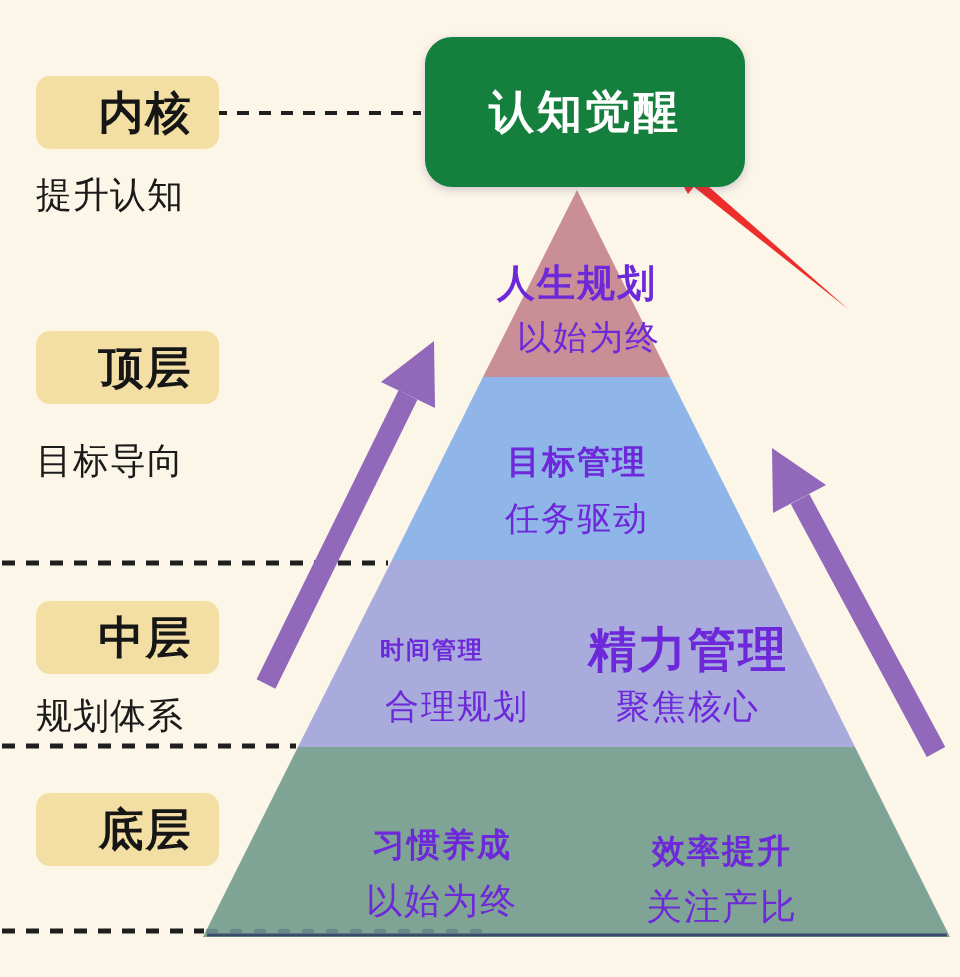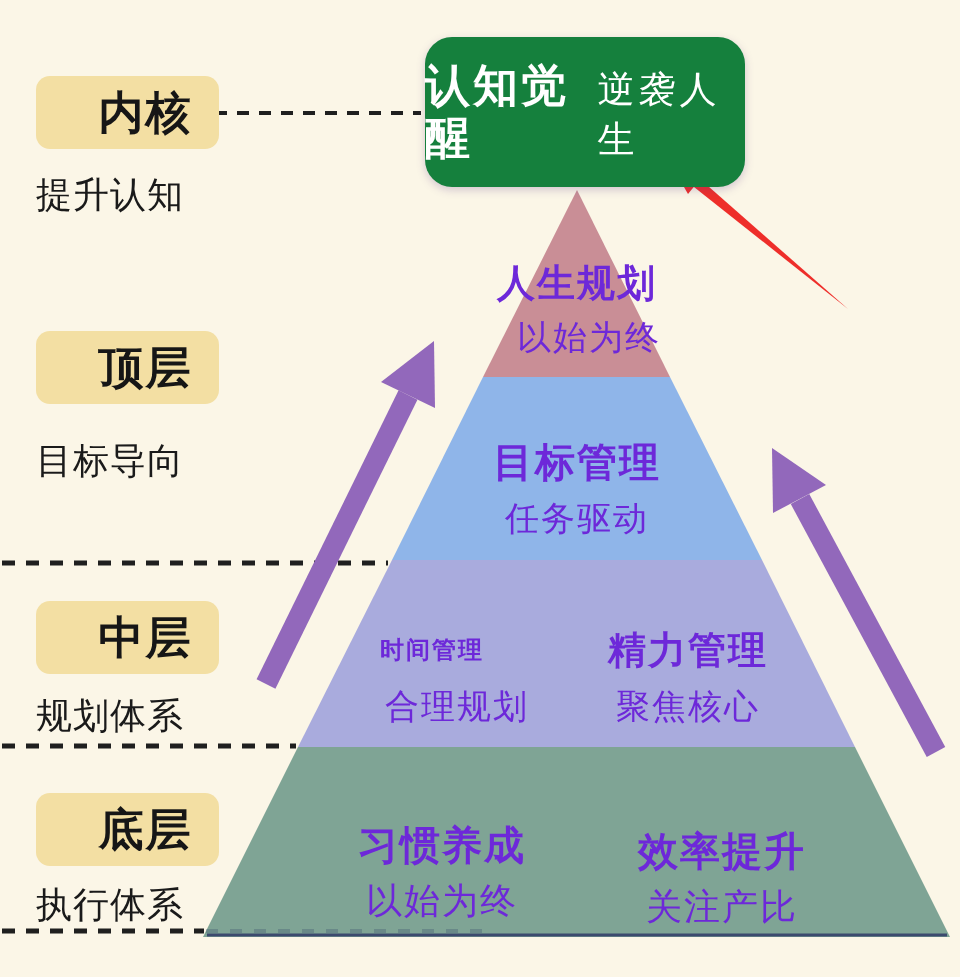--- a/index.html
+++ b/index.html
@@ -29,21 +29,21 @@
   }
   .tag-desc{
     position:absolute;left:4px;width:212px;text-align:center;
     font-size:36px;color:#1a1a1a;letter-spacing:1px;
   }
 
   .pyr-text{
     position:absolute;transform:translate(-50%,-50%);
     white-space:nowrap;color:#6d28d9;text-align:center;
   }
-  .pyr-title{font-size:40px;font-weight:bold;letter-spacing:2px;}
+  .pyr-title{font-size:33px;font-weight:bold;letter-spacing:2px;}
   .pyr-sub{font-size:34px;letter-spacing:2px;}
 </style>
 </head>
 <body>
 
 <div id="stage">
 
   <svg id="shapes" viewBox="0 0 960 977" xmlns="http://www.w3.org/2000/svg">
 
     <line x1="2" y1="563" x2="388" y2="563" stroke="#1f1f1f" stroke-width="5" stroke-dasharray="13 11"></line>
@@ -63,44 +63,42 @@
 
     <line x1="936" y1="752" x2="800" y2="499" stroke="#9268bb" stroke-width="21"></line>
     <polygon points="772,448 826,485 773,513" fill="#9268bb"></polygon>
 
     <polygon points="848,309 700,179 694,187" fill="#ee2e2a"></polygon>
     <polygon points="665,154 706,172 688,194" fill="#ee2e2a"></polygon>
   </svg>
 
   <div class="core-box">
     <div class="core-title">认知觉醒</div>
-    <div class="core-sub">逆袭人生</div>
   </div>
 
   <div class="tag-box" style="top:76px;">内核</div>
   <div class="tag-desc" style="top:171px;">提升认知</div>
 
   <div class="tag-box" style="top:331px;">顶层</div>
   <div class="tag-desc" style="top:437px;">目标导向</div>
 
   <div class="tag-box" style="top:601px;">中层</div>
   <div class="tag-desc" style="top:692px;">规划体系</div>
 
   <div class="tag-box" style="top:793px;">底层</div>
-  <div class="tag-desc" style="top:881px;">执行体系</div>
 
   <div class="pyr-text pyr-title" style="left:577px;top:283px;font-size:38px;">人生规划</div>
   <div class="pyr-text pyr-sub" style="left:577px;top:338px;margin-left:12px;">以始为终</div>
 
   <div class="pyr-text pyr-title" style="left:577px;top:462px;">目标管理</div>
   <div class="pyr-text pyr-sub" style="left:577px;top:519px;">任务驱动</div>
 
   <div class="pyr-text pyr-title" style="left:432px;top:650px;font-size:24px;">时间管理</div>
   <div class="pyr-text pyr-sub" style="left:457px;top:707px;">合理规划</div>
-  <div class="pyr-text pyr-title" style="left:688px;top:650px;font-size:38px;">精力管理</div>
+  <div class="pyr-text pyr-title" style="left:688px;top:650px;font-size:48px;">精力管理</div>
   <div class="pyr-text pyr-sub" style="left:688px;top:707px;">聚焦核心</div>
 
   <div class="pyr-text pyr-title" style="left:442px;top:845px;">习惯养成</div>
   <div class="pyr-text pyr-sub" style="left:442px;top:901px;font-size:36px;">以始为终</div>
   <div class="pyr-text pyr-title" style="left:722px;top:851px;">效率提升</div>
   <div class="pyr-text pyr-sub" style="left:722px;top:907px;font-size:36px;">关注产比</div>
 
 </div>
 
 </body></html>

